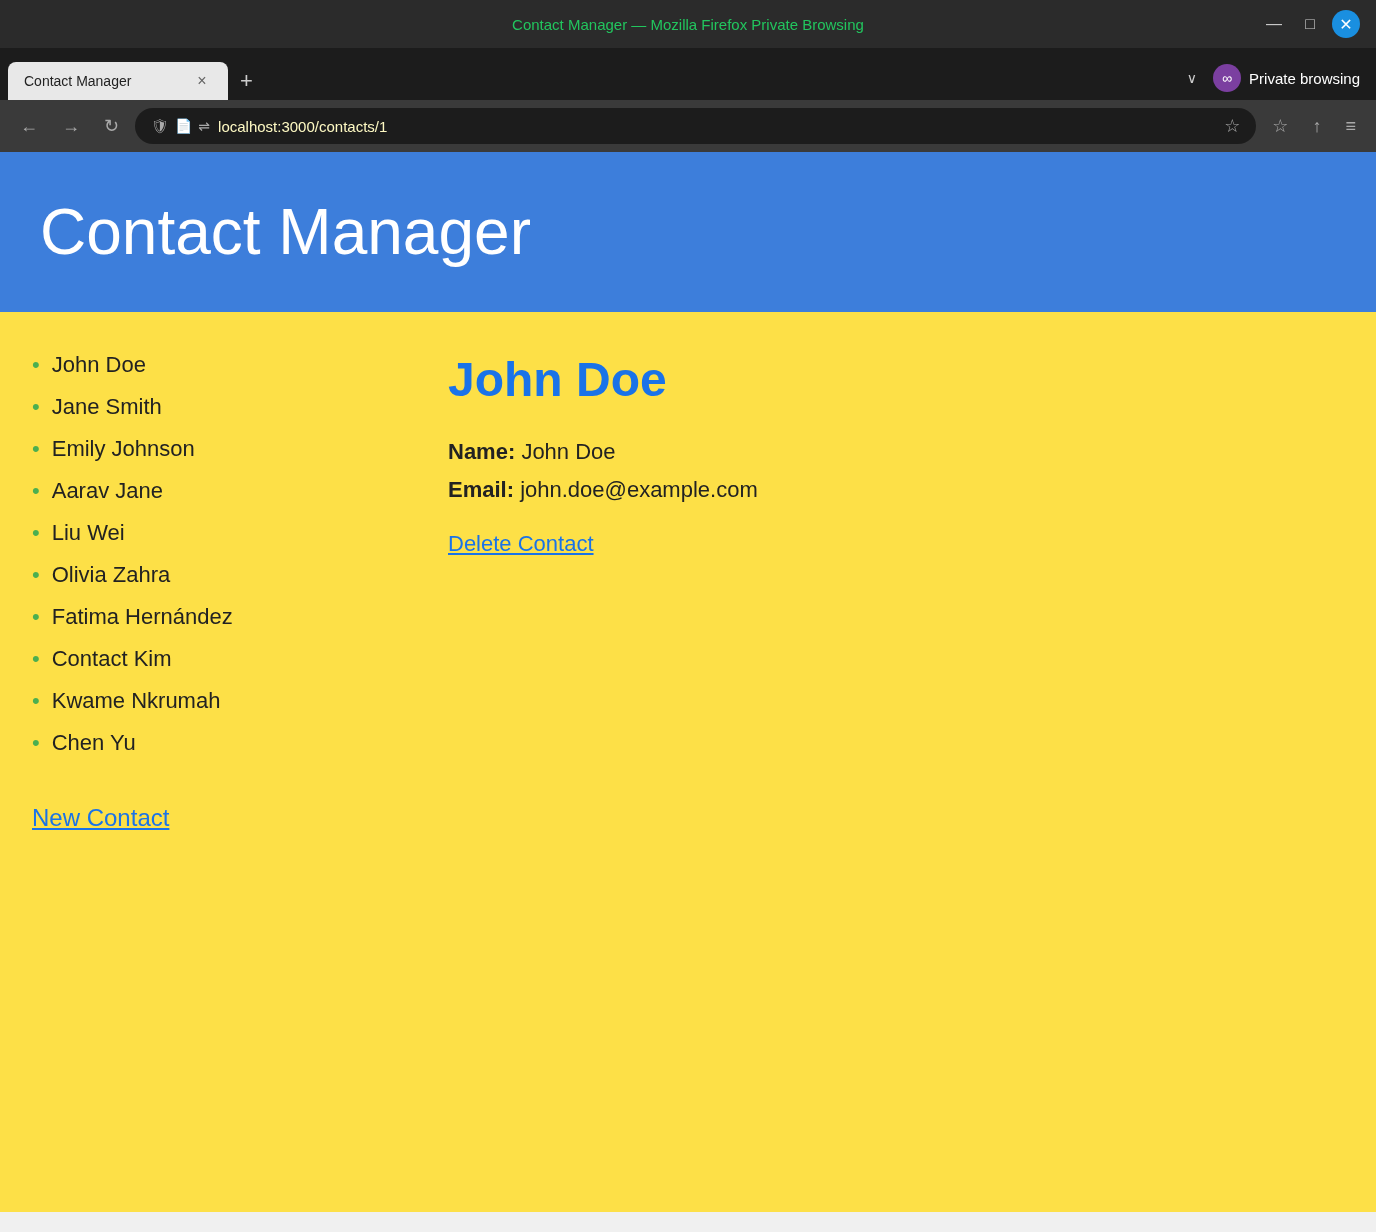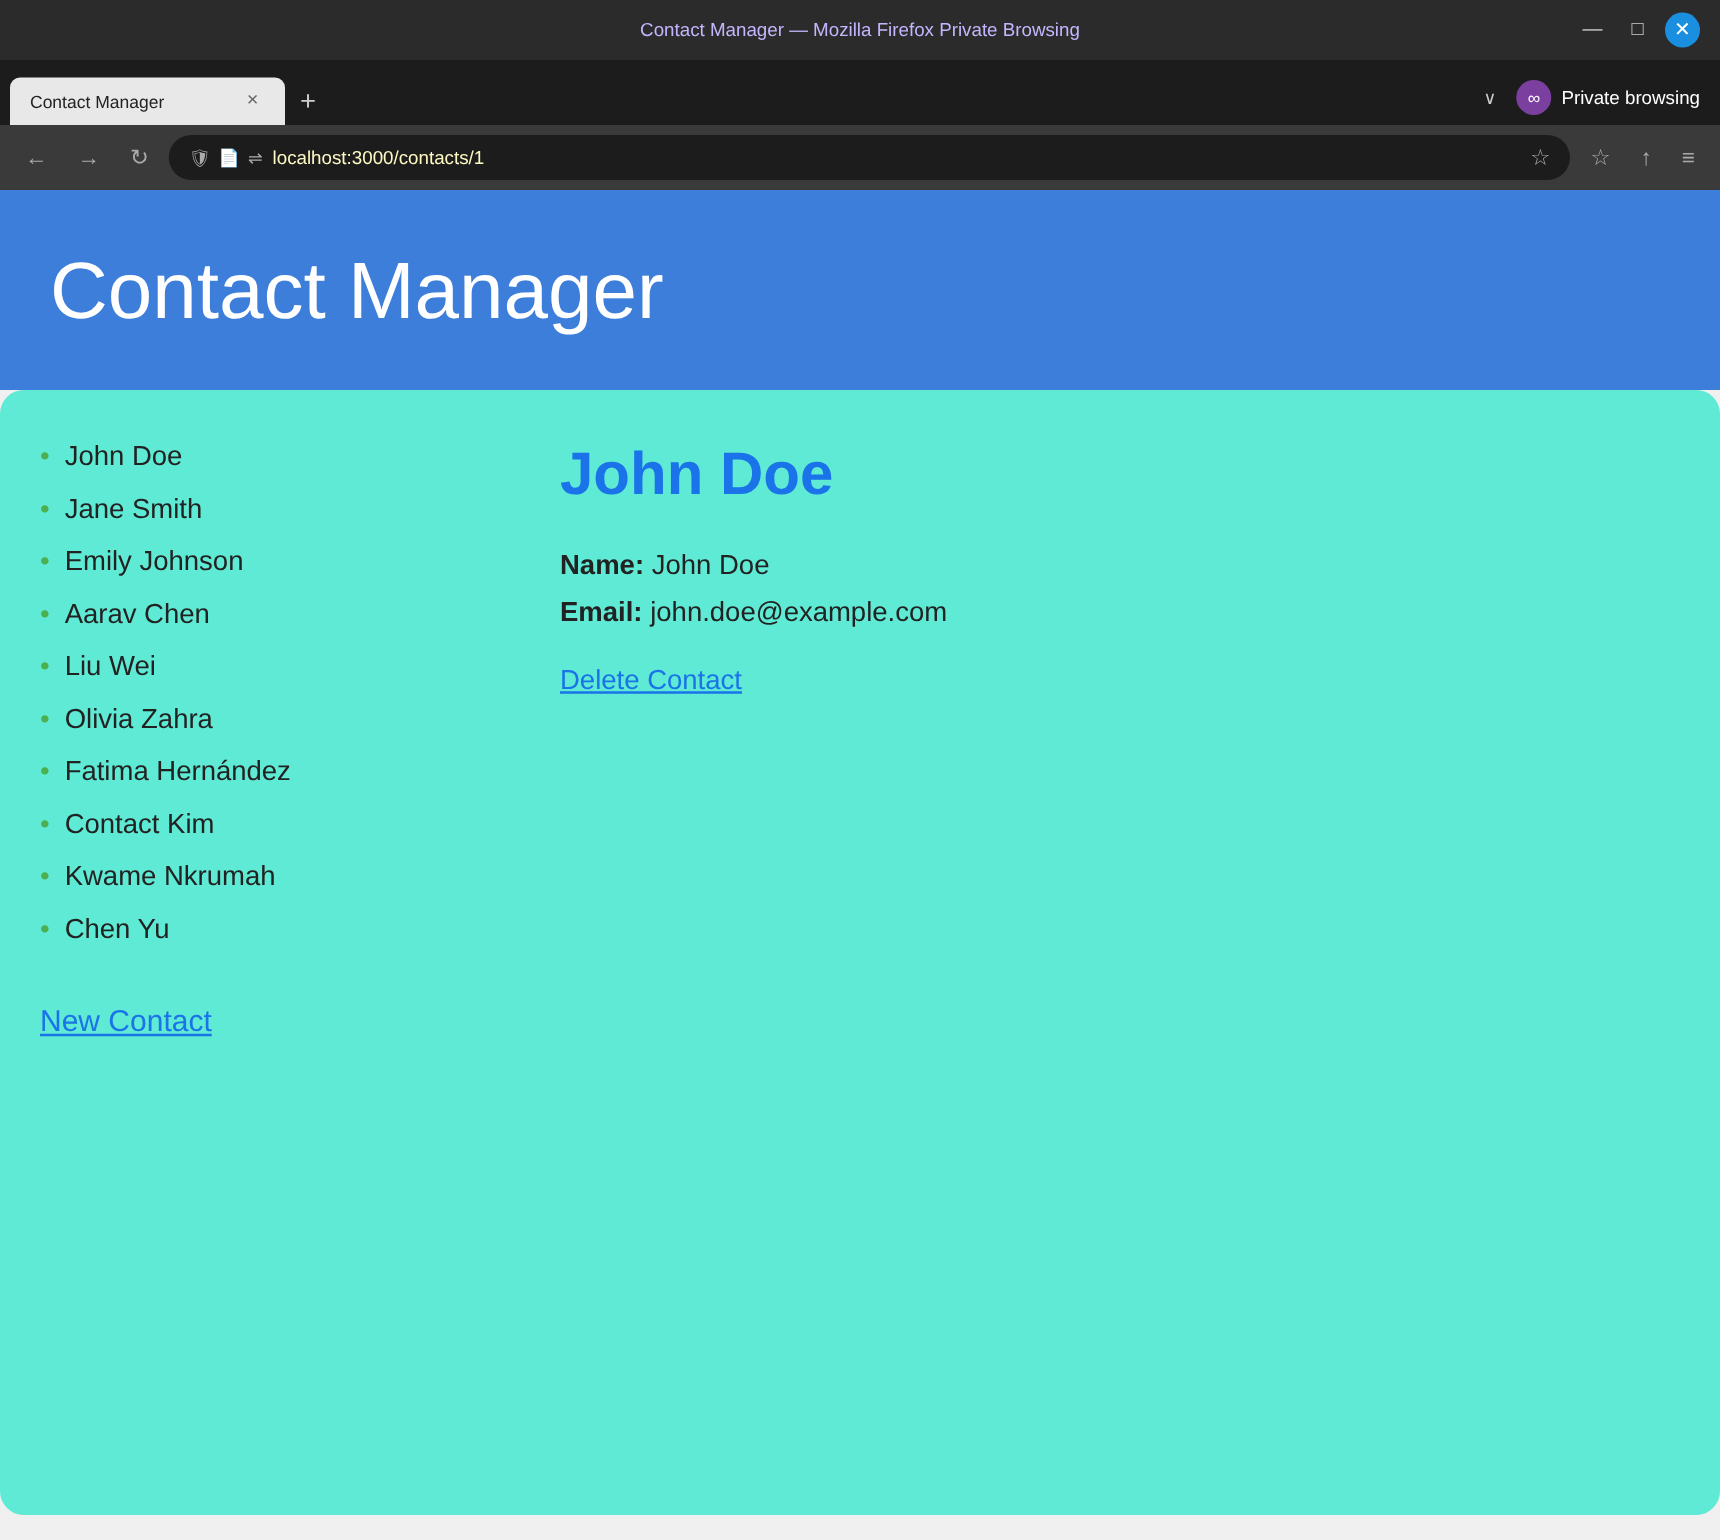--- a/index.html
+++ b/index.html
@@ -12,21 +12,21 @@
       display: flex;
       align-items: center;
       justify-content: center;
       color: #fff;
       font-size: 15px;
       font-weight: normal;
       position: relative;
     }
     .title-bar-text {
       font-size: 15px;
-      color: #c4b5fd;
+      color: #22c55e;
     }
     .window-controls {
       position: absolute;
       right: 16px;
       top: 50%;
       transform: translateY(-50%);
       display: flex;
       gap: 8px;
       align-items: center;
     }
@@ -187,24 +187,23 @@
       display: flex;
       align-items: center;
     }
     .page-title {
       color: white;
       font-size: 64px;
       font-weight: 300;
     }
 
     .page-body {
-      background: #5eead4;
+      background: #fde047;
       display: flex;
       min-height: 900px;
-      border-radius: 19px;
     }
 
     
     .sidebar {
       width: 400px;
       padding: 32px 32px;
       flex-shrink: 0;
     }
     .contact-list {
       list-style: none;
@@ -314,21 +313,21 @@
   <h1 class="page-title">Contact Manager</h1>
 </div>
 
 <div class="page-body">
 
   <div class="sidebar">
     <ul class="contact-list">
     <li>John Doe</li>
         <li>Jane Smith</li>
         <li>Emily Johnson</li>
-        <li>Aarav Chen</li>
+        <li>Aarav Jane</li>
         <li>Liu Wei</li>
         <li>Olivia Zahra</li>
         <li>Fatima Hernández</li>
         <li>Contact Kim</li>
         <li>Kwame Nkrumah</li>
         <li>Chen Yu</li>
       </ul>
     <a class="new-contact-link">New Contact</a>
   </div>
 

